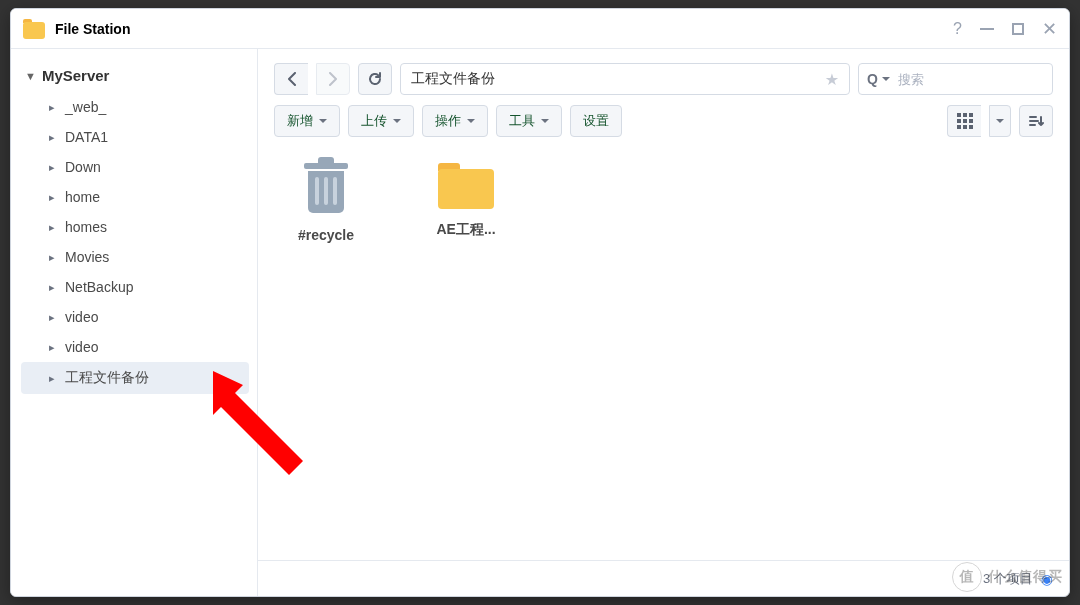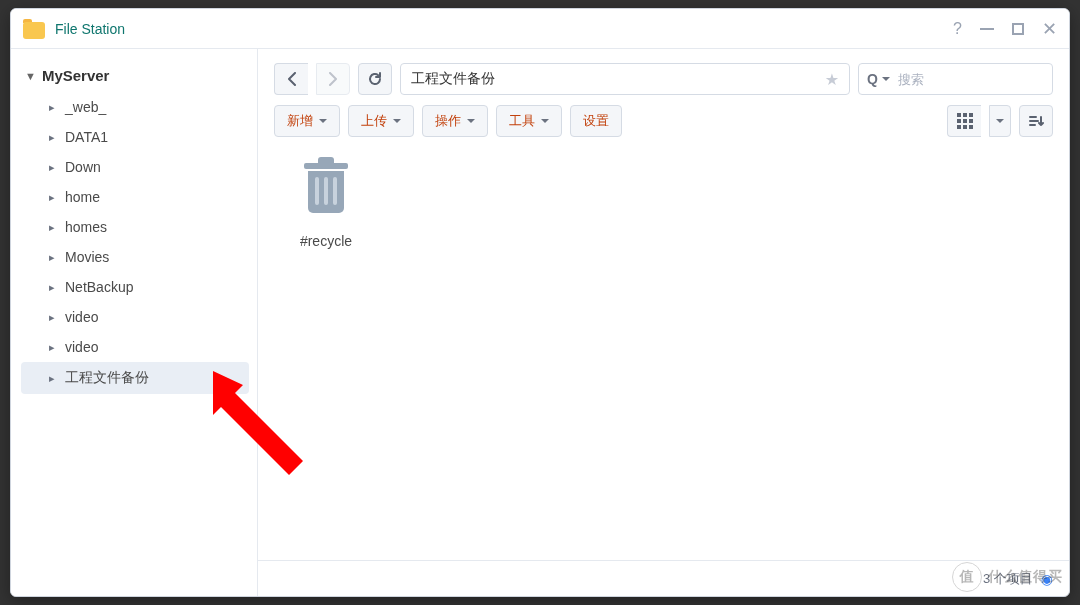--- a/index.html
+++ b/index.html
@@ -11,21 +11,21 @@
     display: flex; flex-direction: column; overflow:hidden;
   }
   
   .titlebar {
     height: 40px; display:flex; align-items:center; padding:0 12px;
     border-bottom:1px solid #e5e9ef; background:#fff;
   }
   .app-icon { width:22px; height:20px; margin-right:10px; position:relative; }
   .app-icon .tab { position:absolute; left:0; top:0; width:9px; height:4px; background:#f5b642; border-radius:2px 2px 0 0;}
   .app-icon .body { position:absolute; left:0; top:3px; right:0; bottom:0; background:#f9c74f; border-radius:3px;}
-  .titlebar .title { font-weight:400; color:#0f766e; font-size:14px; }
+  .titlebar .title { font-weight:700; color:#000000; font-size:14px; }
   .titlebar .spacer { flex:1; }
   .win-ctrl { display:flex; align-items:center; gap:18px; color:#9aa3b2; }
   .win-ctrl span, .win-ctrl svg { cursor:pointer; }
   .win-ctrl .min { width:14px; height:2px; background:#9aa3b2; display:inline-block; }
   .win-ctrl .max { width:12px; height:12px; border:2px solid #9aa3b2; display:inline-block; }
   .help { font-size:16px; color:#9aa3b2; }
 
   .body-row { flex:1; display:flex; overflow:hidden; }
   
   .sidebar {
@@ -43,21 +43,21 @@
 
   
   .main { flex:1; display:flex; flex-direction:column; }
   .toolbar {
     padding:14px 16px 0 16px; display:flex; flex-direction:column; gap:10px;
   }
   .row { display:flex; align-items:center; gap:8px; }
   .btn {
     height:32px; border:1px solid #d5dbe4; background:#f4f6f9; border-radius:4px;
     display:inline-flex; align-items:center; justify-content:center; padding:0 12px;
-    color:#c2410c; cursor:pointer; font-size:13px;
+    color:#14532d; cursor:pointer; font-size:13px;
   }
   .btn.icon { width:34px; padding:0; }
   .btn.group-l { border-radius:4px 0 0 4px; border-right:none;}
   .btn.group-r { border-radius:0 4px 4px 0;}
   .dd::after { content:""; display:inline-block; margin-left:6px; border:4px solid transparent; border-top-color:#6b7280; transform:translateY(2px);}
   .pathbox {
     flex:1; height:32px; border:1px solid #d5dbe4; border-radius:4px;
     display:flex; align-items:center; padding:0 10px; background:#fff;
   }
   .pathbox input { border:none; outline:none; flex:1; font-size:14px; color:#333; background:transparent;}
@@ -71,21 +71,21 @@
   .searchbox input { border:none; outline:none; flex:1; font-size:13px; background:transparent; color:#333;}
   .searchbox input::placeholder { color:#aab1bf;}
 
   .view-ctrls { margin-left:auto; display:flex; gap:8px;}
   .grid-glyph { display:inline-grid; grid-template-columns:repeat(3,4px); grid-auto-rows:4px; gap:2px;}
   .grid-glyph span{ background:#5a6270;}
 
   
   .files-area { flex:1; padding:26px 18px 8px 18px; overflow:auto; position:relative;}
   .file-grid { display:flex; gap:40px; }
-  .file-item { width:100px; display:flex; flex-direction:column; align-items:center; gap:18px; cursor:pointer;}
+  .file-item { width:100px; display:flex; flex-direction:column; align-items:center; gap:12px; cursor:pointer;font-weight:bold;}
   .file-label { font-size:14px; color:#4a4a4a; text-align:center; max-width:100px; white-space:nowrap; overflow:hidden; text-overflow:ellipsis;}
   .folder-icon { width:56px; height:46px; position:relative;}
   .folder-icon .tab { position:absolute; left:0; top:0; width:22px; height:8px; background:#f5b642; border-radius:3px 3px 0 0;}
   .folder-icon .body { position:absolute; left:0; top:6px; right:0; bottom:0; background:#f9c74f; border-radius:4px;}
   .recycle-icon { width:46px; height:52px; display:flex; flex-direction:column; align-items:center;}
   .recycle-icon .lid { width:44px; height:6px; background:#97a7b8; border-radius:2px; position:relative;}
   .recycle-icon .lid::before { content:""; position:absolute; left:14px; top:-6px; width:16px; height:6px; background:#97a7b8; border-radius:3px 3px 0 0;}
   .recycle-icon .bin { width:36px; height:42px; background:#97a7b8; border-radius:0 0 5px 5px; margin-top:2px; display:flex; justify-content:center; gap:5px; padding-top:6px;}
   .recycle-icon .bin span { width:4px; height:28px; background:#c8d2dd; border-radius:2px;}
 
@@ -256,20 +256,27 @@
               <div class="recycle-icon">
                 <div class="lid"></div>
                 <div class="bin">
                   <span></span>
                   <span></span>
                   <span></span>
                 </div>
               </div>
               <div class="file-label">#recycle</div>
             </div>
+            <div class="file-item">
+              <div class="folder-icon">
+                <span class="tab"></span>
+                <span class="body"></span>
+              </div>
+              <div class="file-label">AE工程...</div>
+            </div>
           </div>
       </div>
 
       <div class="statusbar">
         <span>3 个项目</span>
         <span class="eye">◉</span>
       </div>
     </div>
   </div>
 

